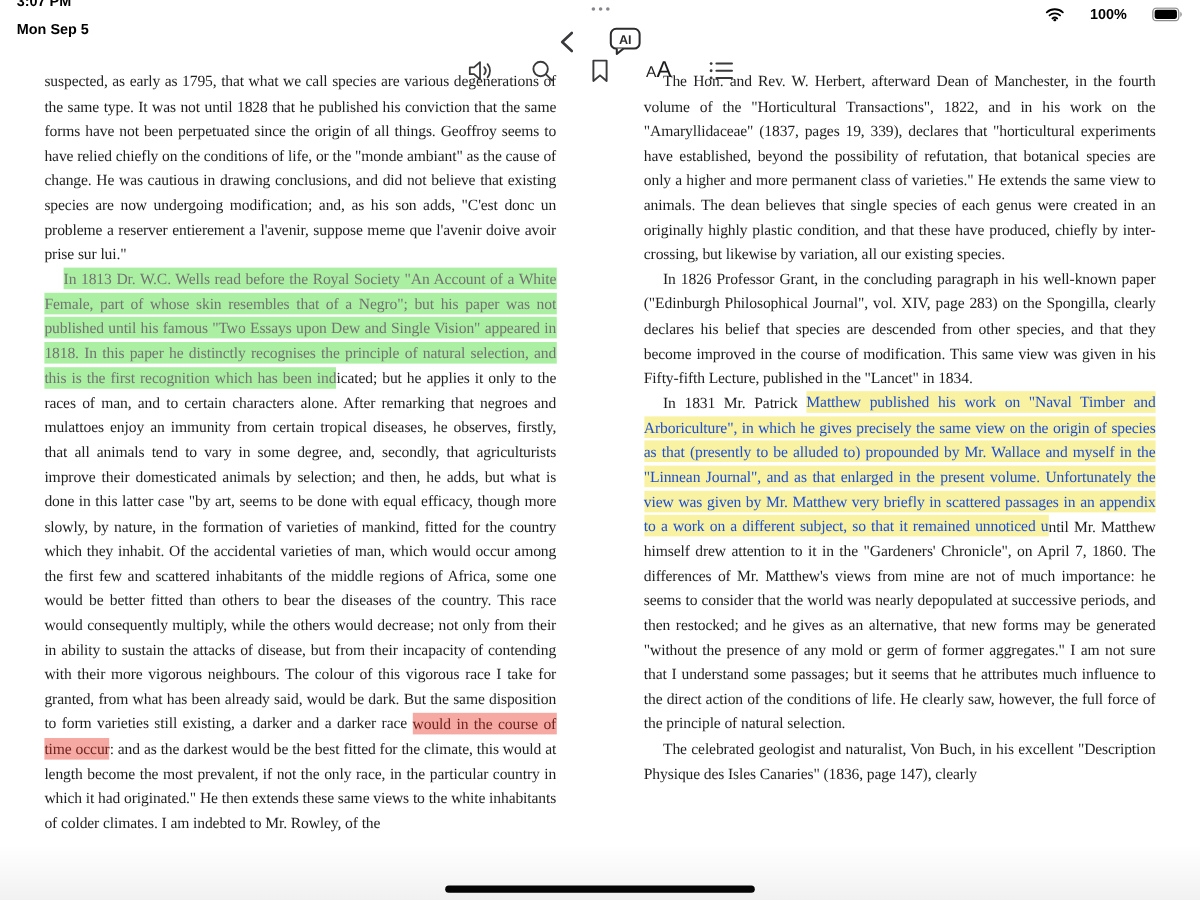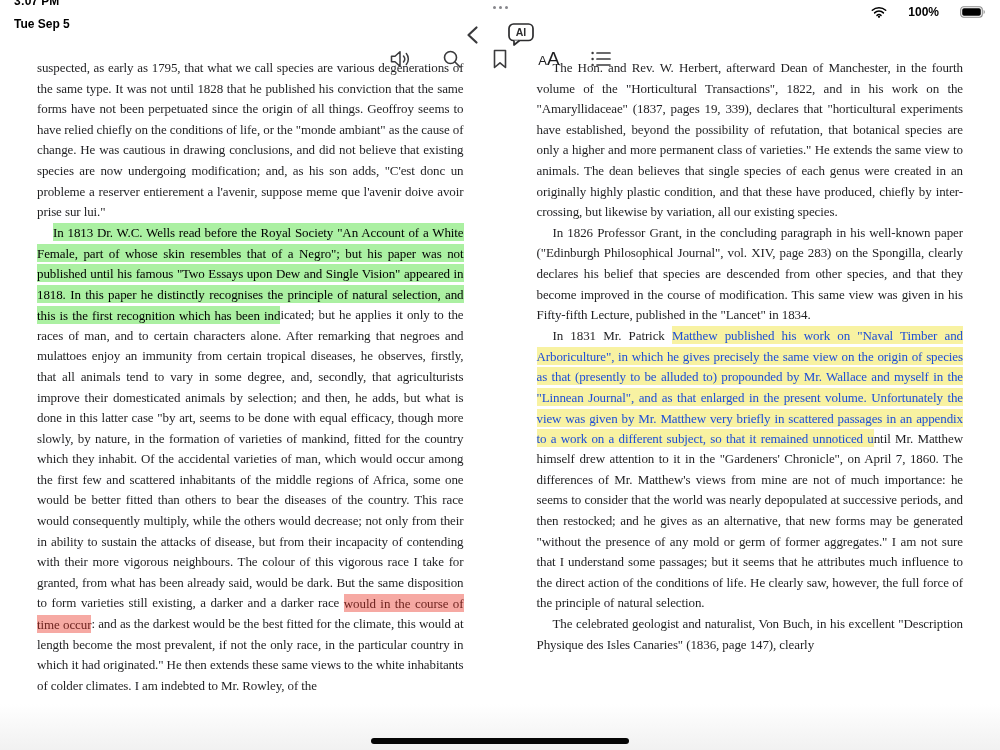--- a/index.html
+++ b/index.html
@@ -29,21 +29,21 @@
   .aa-small { font-size:13px; }
   .aa-large { font-size:19px; }
 
   
   .content { display:flex; gap:73px; padding:1px 37px 0 37px; height:646px; overflow:hidden; }
   .column { width:427px; text-align:justify; font-size:13px; line-height:20.6px;
             color:#1f1f21; letter-spacing:-0.1px; }
   .column p { margin:0; }
   .column p.indent { text-indent:16px; }
   .hl { padding:1.5px 0; }
-  .hl-green  { background:var(--hl-green,#abf0a2);  color:#000000; }
+  .hl-green  { background:var(--hl-green,#abf0a2);  color:#737373; }
   .hl-yellow { background:var(--hl-yellow,#f8f2a2); color:#1d4ed8; }
   .hl-red    { background:var(--hl-red,#f6a9a3);    color:#6e2420; }
 
   
   .footer-fade { position:absolute; left:0; right:0; bottom:0; height:46px;
                  background:linear-gradient(#ffffff, #f1f1f1); z-index:0; }
   .page-indicator { position:absolute; left:0; right:0; bottom:16px; text-align:center;
                     font-family:"Liberation Sans", sans-serif; font-size:11.5px;
                     color:#87878c; z-index:2; }
   .home-indicator { position:absolute; left:50%; transform:translateX(-50%); bottom:6px;
@@ -52,21 +52,21 @@
   svg { display:block; }
 </style>
 </head>
 <body>
 
 <div class="app">
 
   <div class="status-bar">
     <div class="status-left">
       <span>3:07 PM</span>
-      <span>Tue Sep 5</span>
+      <span>Mon Sep 5</span>
     </div>
     <div class="status-center">
       <span class="mt-dot"></span>
         <span class="mt-dot"></span>
         <span class="mt-dot"></span>
     </div>
     <div class="status-right">
       <span>
         <svg width="16" height="12" viewBox="0 0 16 12">
           <path d="M1.3 4.3 a10 10 0 0 1 13.4 0" fill="none" stroke="#000" stroke-width="1.5" stroke-linecap="round"></path>

